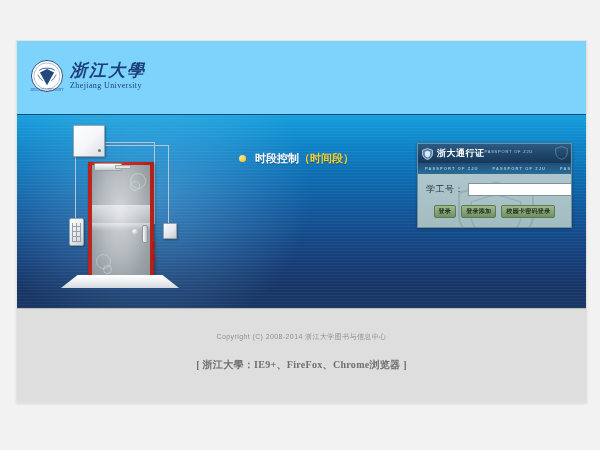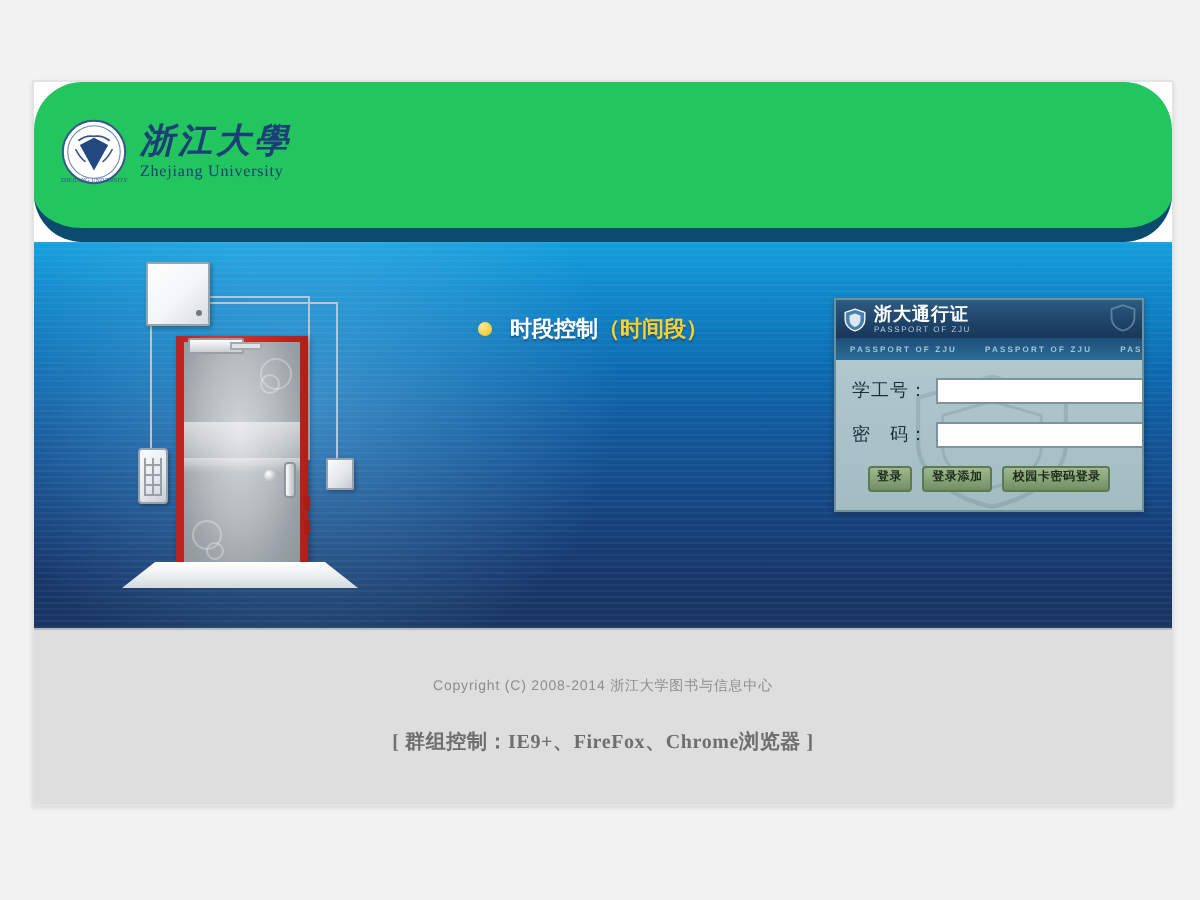--- a/index.html
+++ b/index.html
@@ -24,23 +24,22 @@
     background: #ffffff;
     border: 1px solid #e3e3e3;
     box-shadow: 0 1px 2px rgba(0,0,0,0.10);
     overflow: hidden;
   }
 
   
   #site-header {
     position: relative;
     height: 73px;
-    background: #22c55e;
-    border-bottom: 7px solid #0c4a6e;
-    border-radius: 24px;
+    background: #7dd3fc;
+    border-bottom: 1px solid #0c4a6e;
   }
   #logo-block {
     position: absolute;
     left: 13px;
     top: 18px;
     display: flex;
     align-items: center;
   }
   #logo-emblem {
     width: 34px;
@@ -349,21 +348,21 @@
     padding: 0 4px;
   }
   #shield-icon {
     width: 11px;
     height: 12px;
     flex: none;
     margin-right: 4px;
   }
   #login-title-text {
     display: flex;
-    flex-direction: column;
+    flex-direction: row;
     justify-content: center;
     line-height: 1;
   }
   #login-title-cn {
     font-size: 9px;
     font-weight: bold;
     color: #ffffff;
     letter-spacing: 0.5px;
     white-space: nowrap;
   }
@@ -591,34 +590,30 @@
         <svg id="panel-watermark" viewBox="0 0 100 80">
           <path d="M50 4 L92 16 V42 C92 60 72 73 50 78 C28 73 8 60 8 42 V16 Z" fill="none" stroke="#48636c" stroke-width="2.4"></path>
           <path d="M50 18 L78 26 V44 C78 56 65 64 50 67 C35 64 22 56 22 44 V26 Z" fill="none" stroke="#48636c" stroke-width="1.6"></path>
         </svg>
 
         <div class="field-row">
           <span class="field-label">学工号：</span>
           <input class="field-input" type="text" placeholder="" style="">
         </div>
 
-        <div class="field-row">
-          <span class="field-label">密　码：</span>
-          <input class="field-input" type="password" placeholder="" style="">
-        </div>
 
         <div id="button-row">
           <button class="panel-button">登录</button>
           <button class="panel-button">登录添加</button>
           <button class="panel-button">校园卡密码登录</button>
         </div>
       </div>
     </div>
   </div>
 
   <div id="footer">
     <div id="footer-inner">
       <div id="copyright-line">Copyright (C) 2008-2014 浙江大学图书与信息中心</div>
-      <div id="browser-line">[ 群组控制：IE9+、FireFox、Chrome浏览器 ]</div>
+      <div id="browser-line">[ 浙江大學：IE9+、FireFox、Chrome浏览器 ]</div>
     </div>
   </div>
 
 </div>
 
 </body></html>

